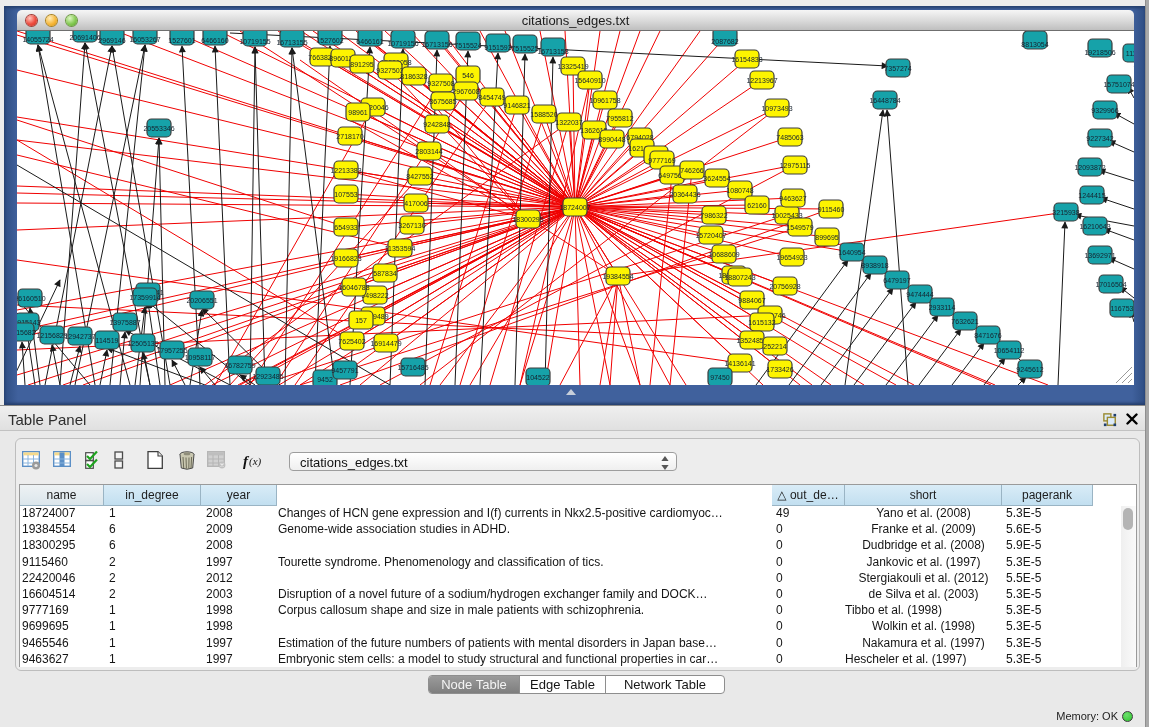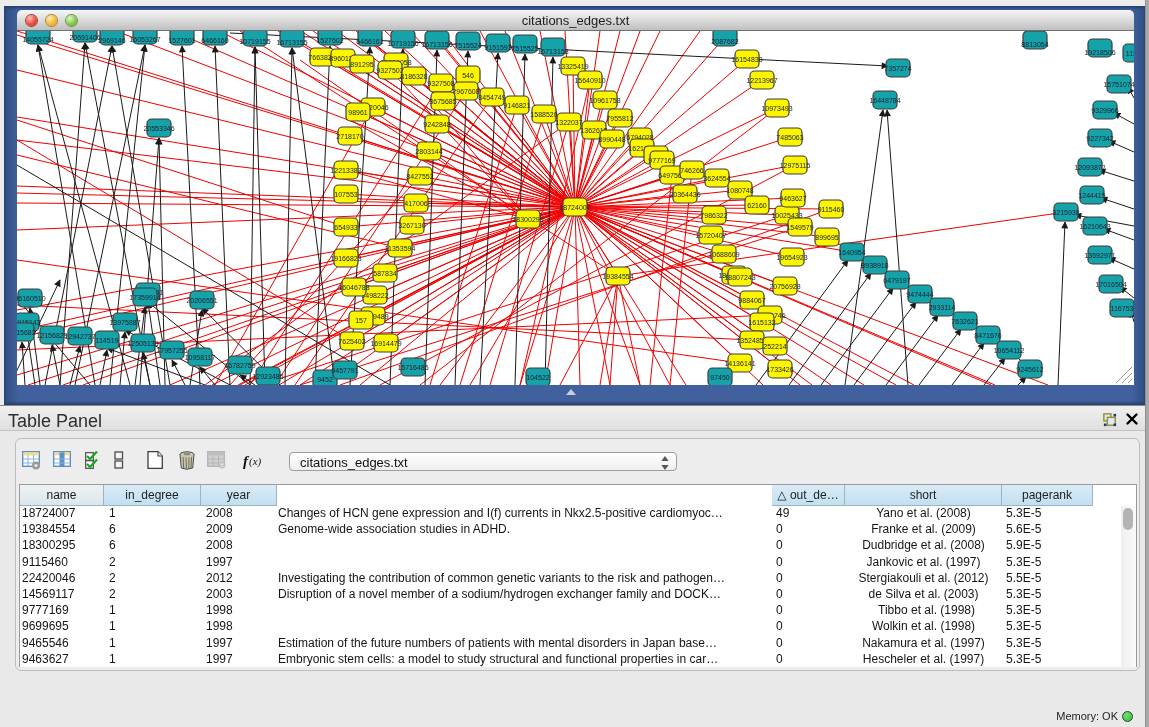--- a/index.html
+++ b/index.html
@@ -17,21 +17,21 @@
 #title { width:100%; text-align:center; top:3px; font-size:13px; color:#1c1c1c; }
 .tl { width:11px; height:11px; border-radius:50%; top:5px; }
 #canvas { left:0; top:21px; width:1117px; height:354px; background:#fff; overflow:hidden; }
 #grip { left:566px; top:389px; width:0; height:0;
   border-left:5px solid transparent; border-right:5px solid transparent;
   border-bottom:6px solid #c7cfdb; }
 
 
 #tpbar { left:0; top:405px; width:1149px; height:26px; background:linear-gradient(#efefef,#e0e0e0);
   border-top:1px solid #8a8a8a; border-bottom:1px solid #c2c2c2; }
-#tpbar span { position:absolute; left:8px; top:5px; font-size:18px; color:#2e2e2e; }
+#tpbar span { position:absolute; left:8px; top:5px; font-size:15px; color:#2e2e2e; }
 #lower { left:0; top:431px; width:1149px; height:296px; background:#e9e9e9; }
 #panel { left:15px; top:7px; width:1125px; height:233px; background:#ededed;
   border:1px solid #bdbdbd; border-radius:6px; }
 #combo { left:289px; top:452px; width:388px; height:19px; background:linear-gradient(#ffffff,#efefef);
   border:1px solid #9d9d9d; border-radius:4px; }
 #combo .t { position:absolute; left:10px; top:2px; font-size:13px; color:#111; }
 #tablewrap { left:19px; top:484px; width:1118px; height:183px; background:#fff;
   border:1px solid #9a9a9a; border-bottom:none; }
 .th { position:absolute; top:0; height:21px; background:linear-gradient(#d9ecf7,#c2dff0);
   border-right:1px solid #9ab4c4; border-bottom:1px solid #9ab4c4;
@@ -1010,48 +1010,49 @@
         <span style="left:89px">6</span>
         <span style="left:186px">2008</span>
         <span style="left:756px">0</span>
         <span style="left:825px;width:157px;text-align:center">Dudbridge et al. (2008)</span>
         <span style="left:986px">5.9E-5</span>
       </div>
 <div class="tr" style="top:69px">
         <span style="left:2px">9115460</span>
         <span style="left:89px">2</span>
         <span style="left:186px">1997</span>
+        <span style="left:258px">Tourette syndrome. Phenomenology and classification of tics.</span>
         <span style="left:756px">0</span>
         <span style="left:825px;width:157px;text-align:center">Jankovic et al. (1997)</span>
         <span style="left:986px">5.3E-5</span>
       </div>
 <div class="tr" style="top:85px">
         <span style="left:2px">22420046</span>
         <span style="left:89px">2</span>
         <span style="left:186px">2012</span>
-        <span style="left:258px">Investigating the contribution of common genetic variants to the risk and pathogen…</span>
         <span style="left:756px">0</span>
         <span style="left:825px;width:157px;text-align:center">Stergiakouli et al. (2012)</span>
         <span style="left:986px">5.5E-5</span>
       </div>
 <div class="tr" style="top:101px">
-        <span style="left:2px">14569117</span>
+        <span style="left:2px">16604514</span>
         <span style="left:89px">2</span>
         <span style="left:186px">2003</span>
-        <span style="left:258px">Disruption of a novel member of a sodium/hydrogen exchanger family and DOCK…</span>
+        <span style="left:258px">Disruption of a novel future of a sodium/hydrogen exchanger family and DOCK…</span>
         <span style="left:756px">0</span>
         <span style="left:825px;width:157px;text-align:center">de Silva et al. (2003)</span>
         <span style="left:986px">5.3E-5</span>
       </div>
 <div class="tr" style="top:117px">
         <span style="left:2px">9777169</span>
         <span style="left:89px">1</span>
         <span style="left:186px">1998</span>
+        <span style="left:258px">Corpus callosum shape and size in male patients with schizophrenia.</span>
         <span style="left:756px">0</span>
-        <span style="left:798px;width:157px;text-align:right">Tibbo et al. (1998)</span>
+        <span style="left:825px;width:157px;text-align:left">Tibbo et al. (1998)</span>
         <span style="left:986px">5.3E-5</span>
       </div>
 <div class="tr" style="top:133px">
         <span style="left:2px">9699695</span>
         <span style="left:89px">1</span>
         <span style="left:186px">1998</span>
         <span style="left:756px">0</span>
         <span style="left:825px;width:157px;text-align:center">Wolkin et al. (1998)</span>
         <span style="left:986px">5.3E-5</span>
       </div>
@@ -1063,22 +1064,27 @@
         <span style="left:756px">0</span>
         <span style="left:825px;width:157px;text-align:center">Nakamura et al. (1997)</span>
         <span style="left:986px">5.3E-5</span>
       </div>
 <div class="tr" style="top:166px">
         <span style="left:2px">9463627</span>
         <span style="left:89px">1</span>
         <span style="left:186px">1997</span>
         <span style="left:258px">Embryonic stem cells: a model to study structural and functional properties in car…</span>
         <span style="left:756px">0</span>
-        <span style="left:825px;width:157px;text-align:center">Hescheler et al. (1997)</span>
+        <span style="left:825px;width:157px;">Hescheler et al. (1997)</span>
         <span style="left:986px">5.3E-5</span>
       </div>
     <div class="abs" id="vsb">
         <div class="thumb"></div>
       </div>
+  </div>
+  <div class="abs" id="tabs">
+    <div style="width:90px;background:linear-gradient(#9b9b9b,#7e7e7e);color:#f4f4f4">Node Table</div>
+    <div style="width:86px;border-left:1px solid #8e8e8e;color:#161616">Edge Table</div>
+    <div style="width:119px;border-left:1px solid #8e8e8e;color:#161616">Network Table</div>
   </div>
   <div class="abs" id="memory">Memory: OK</div>
   <div class="abs" id="memdot"></div>
   <div class="abs" id="rightsb"></div>
 </div>
 </body></html>

